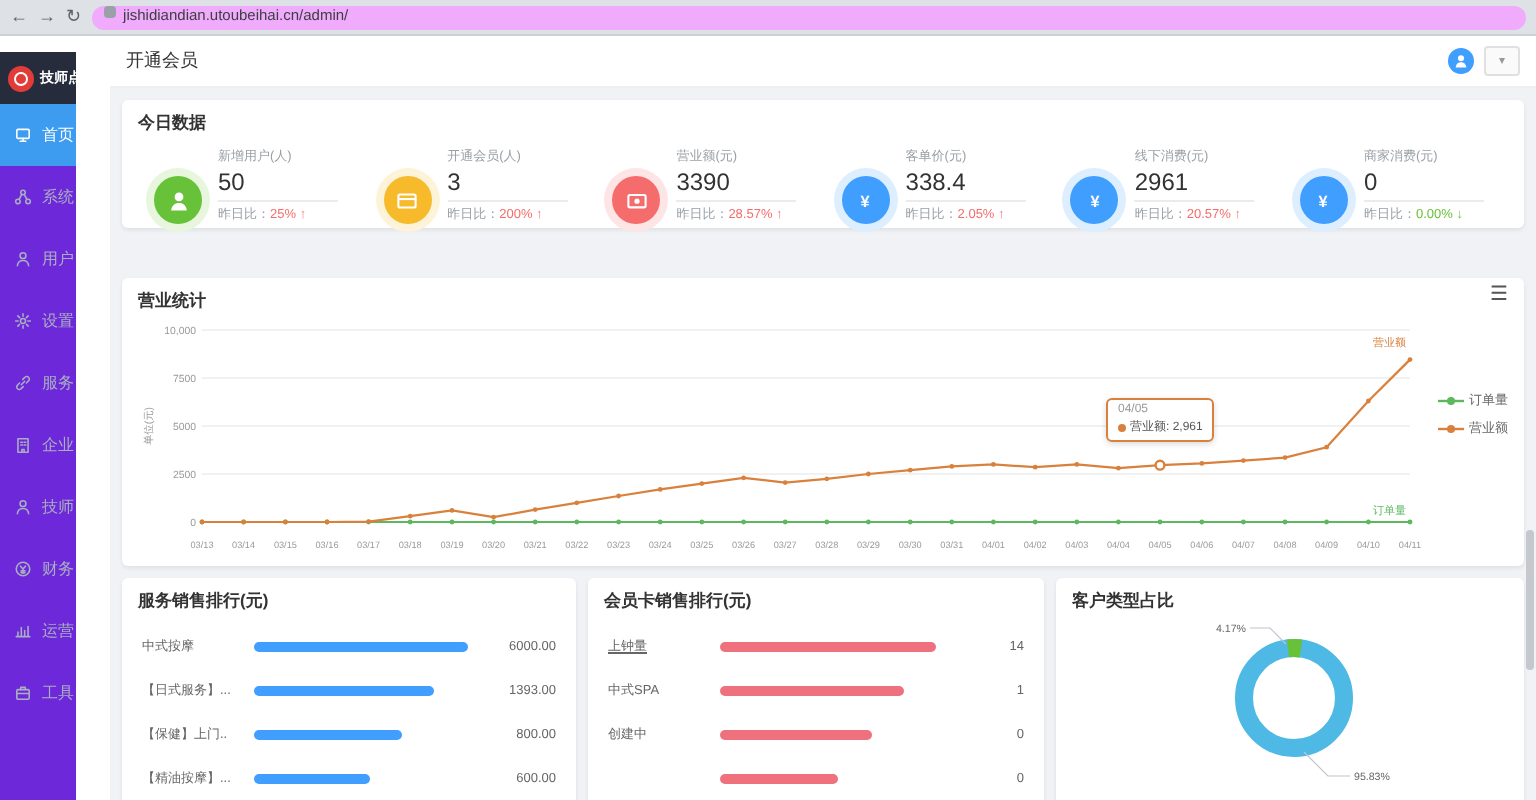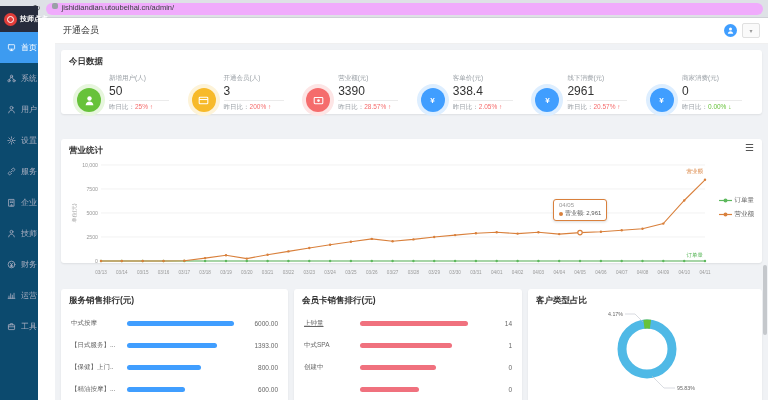--- a/index.html
+++ b/index.html
@@ -7,21 +7,21 @@
        font-family:"Liberation Sans","DejaVu Sans",sans-serif;-webkit-font-smoothing:antialiased}
   
   .browser-bar{position:absolute;top:0;left:0;right:0;height:18px;background:#dee1e6;
        display:flex;align-items:center;padding:0 5px;gap:5px;box-sizing:border-box;border-bottom:1px solid #cdd0d5}
   .nav-btn{font-size:9px;color:#5f6368;line-height:1;cursor:pointer}
   .url-pill{flex:1;height:12px;background:#f0abfc;border-radius:7px;display:flex;align-items:flex-start;
        padding:0 6px;gap:4px}
   .site-icon{width:6px;height:6px;border-radius:2px;background:#9aa0a6;flex:0 0 auto}
   .url-text{font-size:7.5px;color:#3c4043;white-space:nowrap}
   
-  .sidebar{position:absolute;left:0;top:6px;bottom:0;width:38px;background:#0c4a6e}
+  .sidebar{position:absolute;left:0;top:26px;bottom:0;width:38px;background:#6d28d9}
   .logo{height:26px;background:#272c3d;display:flex;align-items:center;padding:0 4px;gap:3px}
   .logo-circle{width:13px;height:13px;border-radius:50%;background:#e23c39;flex:0 0 auto;
        display:flex;align-items:center;justify-content:center}
   .logo-circle i{display:block;width:5px;height:5px;border:1.2px solid #fff;border-radius:50%}
   .logo-name{color:#fff;font-size:7px;font-weight:bold;white-space:nowrap}
   .side-item{height:31px;display:flex;align-items:center;padding:0 7px;gap:5px;color:#a9aec0;
        font-size:8px;cursor:pointer;white-space:nowrap}
   .side-item svg{width:9px;height:9px;flex:0 0 auto;stroke:currentColor;fill:none;
        stroke-width:1.4;stroke-linecap:round;stroke-linejoin:round}
   .side-item.active{background:#3d9bf0;color:#fff}
@@ -44,21 +44,21 @@
   .card{display:flex;align-items:flex-end;gap:8px;width:104px}
   .card-icon{width:24px;height:24px;border-radius:50%;display:flex;align-items:center;
        justify-content:center;margin-top:7px;margin-left:4px;flex:0 0 auto}
   .card-icon svg{width:13px;height:13px}
   .card-label{font-size:6.5px;color:#9aa0a6;margin-bottom:1px}
   .card-value{font-size:12px;color:#333}
   .card-divider{width:60px;border-bottom:1px solid #ebebeb;margin:2px 0}
   .card-change{font-size:6.5px;color:#9aa0a6;white-space:nowrap}
   .chg-up{color:#f56c6c}.chg-down{color:#67c23a}
   
-  #panel-chart{left:6px;top:95px;right:6px;height:124px}
+  #panel-chart{left:6px;top:95px;right:6px;height:144px}
   #chart-menu{position:absolute;top:4px;right:8px;font-size:10px;color:#555;cursor:pointer;line-height:1}
   #main-chart{position:absolute;left:6px;top:18px}
   #chart-legend{position:absolute;right:8px;top:57px;display:flex;flex-direction:column;gap:5px}
   .legend-row{display:flex;align-items:center;gap:3px;font-size:6.5px;color:#666;cursor:pointer}
   #chart-tooltip{position:absolute;left:492px;top:60px;background:#fff;border:1px solid #d9803c;
        border-radius:3px;padding:2px 5px;box-shadow:0 1px 3px rgba(0,0,0,.15);z-index:3}
   .tt-date{font-size:6px;color:#999;margin-bottom:1px}
   .tt-row{display:flex;align-items:center;gap:2px;font-size:6px;color:#555;white-space:nowrap}
   .tt-dot{width:4px;height:4px;border-radius:50%;background:#d9803c;flex:0 0 auto}
   

